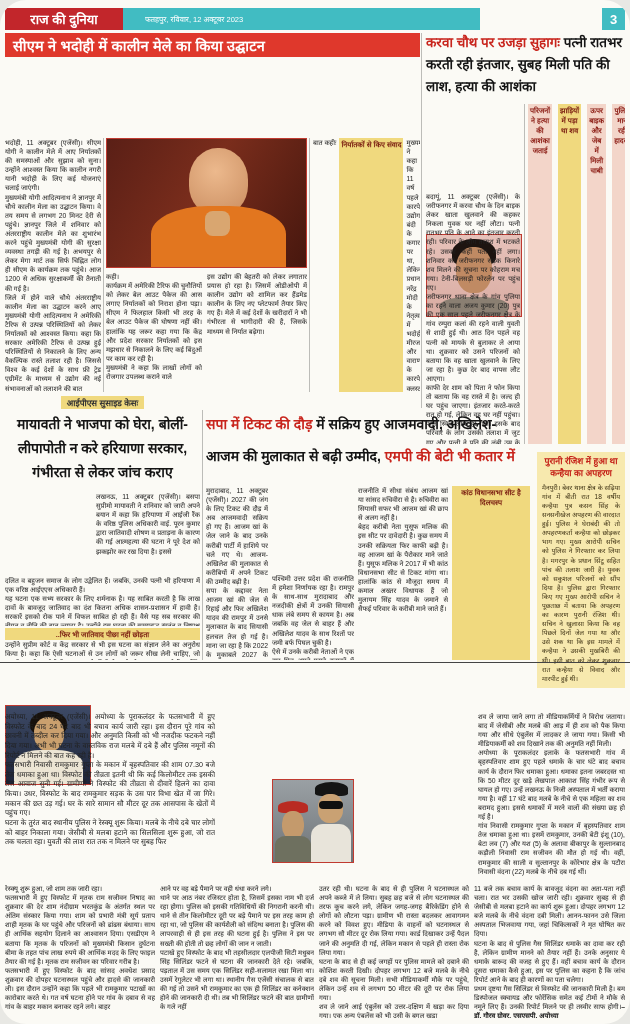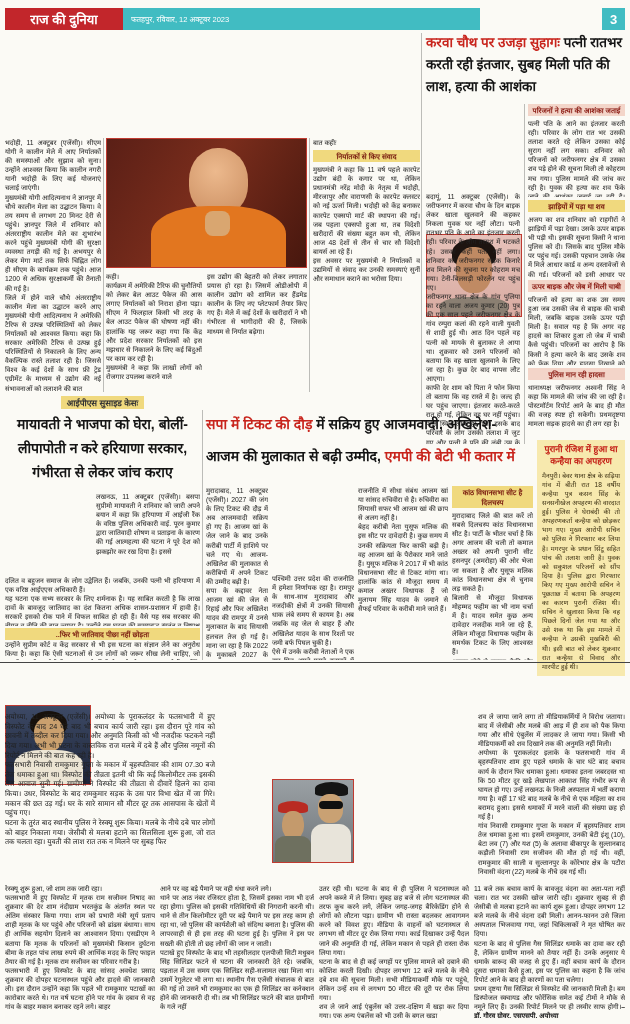--- a/index.html
+++ b/index.html
@@ -2,52 +2,53 @@
 <html><head>
 <meta charset="utf-8">
 <style>
   * { margin:0; padding:0; box-sizing:border-box; }
   html,body { background:#e8e8e4; }
   #page {
     position:relative; width:630px; height:1024px; margin:0 auto;
     background:#fbfaf5; overflow:hidden;
     font-family:"Liberation Sans","DejaVu Sans",sans-serif;
     color:#1d1d1d;
+    border-radius:26px;
   }
   .abs { position:absolute; }
   .body {
     font-size:6.8px; line-height:1.34; text-align:justify;
     white-space:pre-line; overflow:hidden; color:#222;
   }
   .red { color:#c8241c; }
   
   .brandbox { background:#c2262b; color:#fff; font-weight:bold; font-size:13px;
     display:flex; align-items:center; justify-content:center; }
   .tealbar { background:#41bcc2; color:#fff; font-size:7.5px;
-    display:flex; align-items:center; padding-left:8px; }
+    display:flex; align-items:center; padding-left:22px; }
   .regionbox { background:#d8453a; color:#fff; font-weight:bold; font-size:13.5px;
     display:flex; align-items:center; justify-content:center; }
   .pagebox { background:#41bcc2; color:#fff; font-weight:bold; font-size:13px;
     display:flex; align-items:center; justify-content:center; }
   
   .kicker { background:#df382c; color:#fff; font-weight:bold; font-size:14.5px;
     display:flex; align-items:center; padding-left:8px; letter-spacing:.2px; }
   .hl-main { font-size:26px; font-weight:bold; text-align:center; line-height:1.35; color:#141414; }
   .hl-karwa { font-size:13.5px; font-weight:bold; line-height:1.62; color:#141414; text-align:left; }
   .hl-maya { font-size:14px; font-weight:bold; text-align:center; line-height:1.72; color:#141414; }
   .hl-sapa { font-size:14px; font-weight:bold; white-space:nowrap; color:#141414; }
   .hl-blast { font-size:23.5px; font-weight:bold; text-align:center; white-space:nowrap; color:#141414; }
   .subhead-y { background:#f0d97e; color:#7a1d10; font-weight:bold; font-size:7.2px;
     text-align:center; padding:1px 2px; }
   .subhead-p { background:#f3d5c9; color:#8a1a12; font-weight:bold; font-size:7.2px;
     text-align:center; padding:1px 2px; }
   .kicker-maya { display:block; margin:0 auto; width:fit-content; background:#f0d97e;
     color:#333; font-weight:bold; font-size:8.5px; padding:1px 6px; }
   .lead-line { font-size:6.8px; line-height:1.34; color:#222; }
-  .stack { display:flex; flex-direction:column; gap:3px; overflow:hidden; }
+  .stack { display:flex; gap:3px; overflow:hidden; }
   .vrule { background:#bcbcb8; width:1px; }
   .hrule { background:#444; height:1px; }
   
   .ybox { background:#f7e9ae; padding:4px 5px; overflow:hidden; }
   .ybox-title { color:#c42017; font-weight:bold; font-size:8.8px; text-align:center;
     line-height:1.35; margin-bottom:3px; }
   .ybox-text { font-size:6.6px; line-height:1.38; text-align:justify; color:#3a2e10; }
   
   .photo { border:1.5px solid #c03a30; overflow:hidden; position:relative; }
   .ph-el { position:absolute; }
@@ -55,20 +56,21 @@
 </style>
 </head>
 <body>
 
 <div id="page">
 
   <div class="abs brandbox" style="left:5px;top:8px;width:118px;height:22px;">राज की दुनिया</div>
   <div class="abs tealbar" style="left:123px;top:8px;width:357px;height:22px;">फतहपुर, रविवार, 12 अक्टूबर 2023</div>
   <div class="abs pagebox" style="left:602px;top:8px;width:23px;height:22px;">3</div>
 
+  <div class="abs kicker" style="left:5px;top:33px;width:415px;height:24px;">सीएम ने भदोही में कालीन मेले का किया उद्घाटन</div>
 
 
   <div class="abs vrule" style="left:103px;top:138px;height:254px;"></div>
   <div class="abs vrule" style="left:309px;top:138px;height:254px;"></div>
 
   <div class="abs body" style="left:5px;top:138px;width:96px;height:254px;">भदोही, 11 अक्टूबर (एजेंसी)। सीएम योगी ने कालीन मेले में आए निर्यातकों की समस्याओं और सुझाव को सुना। उन्होंने आश्वस्त किया कि कालीन नगरी यानी भदोही के लिए कई योजनाएं चलाई जाएंगी।
 मुख्यमंत्री योगी आदित्यनाथ ने ज्ञानपुर में चौथे कालीन मेला का उद्घाटन किया। वे तय समय से लगभग 20 मिनट देरी से पहुंचे। ज्ञानपुर जिले में शनिवार को अंतरराष्ट्रीय कालीन मेले का शुभारंभ करने पहुंचे मुख्यमंत्री योगी की सुरक्षा व्यवस्था तगड़ी की गई है। अभयपुर से लेकर मेगा मार्ट तक सिर्फ चिह्नित लोग ही सीएम के कार्यक्रम तक पहुंचे। आज 1200 से अधिक सुरक्षाकर्मी की तैनाती की गई है।
 जिले में होने वाले चौथे अंतरराष्ट्रीय कालीन मेला का उद्घाटन करने आए मुख्यमंत्री योगी आदित्यनाथ ने अमेरिकी टैरिफ से उत्पन्न परिस्थितियों को लेकर निर्यातकों को आश्वस्त किया। कहा कि सरकार अमेरिकी टैरिफ से उत्पन्न हुई परिस्थितियों से निकालने के लिए अन्य वैकल्पिक रास्ते तलाश रही है। जिससे विश्व के कई देशों के साथ फ्री ट्रेड एग्रीमेंट के माध्यम से उद्योग की नई संभावनाओं को तलाशने की बात</div>
 
   <div class="abs photo" style="left:106px;top:138px;width:201px;height:130px;background:linear-gradient(120deg,#5a1f16 0%,#7a2d1c 45%,#47170e 100%);">
@@ -156,21 +158,21 @@
   <div class="abs body" style="left:358px;top:486px;width:90px;height:174px;">राजनीति में सीधा संबंध आजम खां या सांसद रुचिवीरा से है। रुचिवीरा का सियासी सफर भी आजम खां की छाप से अलग नहीं है।
 बेहद करीबी नेता युसूफ मलिक की इस सीट पर दावेदारी है। कुछ समय में उनकी सक्रियता फिर काफी बढ़ी है। वह आजम खां के पैरोकार माने जाते हैं। युसूफ मलिक ने 2017 में भी कांठ विधानसभा सीट से टिकट मांगा था। हालांकि कांठ से मौजूदा समय में कमाल अख्तर विधायक हैं जो मुलायम सिंह यादव के जमाने से सैफई परिवार के करीबी माने जाते हैं।</div>
 
   <div class="abs stack" style="left:452px;top:486px;width:81px;height:174px;">
     <div class="subhead-y">कांठ विधानसभा सीट है दिलचस्प</div>
     <div class="body" style="flex:1;">मुरादाबाद जिले की बात करें तो सबसे दिलचस्प कांठ विधानसभा सीट है। पार्टी के भीतर चर्चा है कि अगर आजम की चली तो कमाल अख्तर को अपनी पुरानी सीट हसनपुर (अमरोहा) की ओर भेजा जा सकता है और युसूफ मलिक कांठ विधानसभा क्षेत्र से चुनाव लड़ सकते हैं।
 बिलारी से मौजूदा विधायक मोहम्मद फहीम का भी नाम चर्चा में है। यादव समेत कुछ अन्य दावेदार नजदीक माने जा रहे हैं, लेकिन मौजूदा विधायक फहीम के समर्थक टिकट के लिए आश्वस्त हैं।
 आजम खेमे से महमूद शैफी और कई अन्य नेता भी टिकट की दौड़ में हैं।</div>
   </div>
 
-  <div class="abs ybox" style="left:537px;top:440px;width:88px;height:236px;">
+  <div class="abs ybox" style="left:537px;top:452px;width:88px;height:236px;">
     <div class="ybox-title">पुरानी रंजिश में हुआ था कन्हैया का अपहरण</div>
     <div class="ybox-text">मैनपुरी। बेवर थाना क्षेत्र के सढ़िया गांव में बीती रात 18 वर्षीय कन्हैया पुत्र कसन सिंह के सनसनीखेज अपहरण की वारदात हुई। पुलिस ने घेराबंदी की तो अपहरणकर्ता कन्हैया को छोड़कर भाग गए। मुख्य आरोपी सचिन को पुलिस ने गिरफ्तार कर लिया है। मगरपुर के प्रधान सिंटू सहित पांच की तलाश जारी है। युवक को सकुशल परिजनों को सौंप दिया है। पुलिस द्वारा गिरफ्तार किए गए मुख्य आरोपी सचिन ने पूछताछ में बताया कि अपहरण का कारण पुरानी रंजिश थी। सचिन ने खुलासा किया कि वह पिछले दिनों जेल गया था और उसे शक था कि इस मामले में कन्हैया ने उसकी मुखबिरी की थी। इसी बात को लेकर शुक्रवार रात कन्हैया से विवाद और मारपीट हुई थी।</div>
   </div>
 
   <div class="abs hrule" style="left:0;top:662px;width:630px;"></div>
 
 
   <div class="abs body" style="left:5px;top:712px;width:210px;height:164px;font-size:7.2px;">अयोध्या, 11 अक्टूबर (एजेंसी)। अयोध्या के पूराकलंदर के फतसभारी में हुए विस्फोट के बाद 24 घंटे बाद भी बचाव कार्य जारी रहा। इस दौरान पूरे गांव को छावनी में तब्दील कर दिया गया। और अनुमति किसी को भी नजदीक फटकने नहीं दिया गया। अभी भी घटना के वास्तविक राज मलबे में दबे हैं और पुलिस नमूनों की रिपोर्ट न मिलने की बात कह रही है।
 फतसभारी निवासी रामकुमार गुप्ता के मकान में बृहस्पतिवार की शाम 07.30 बजे तेज धमाका हुआ था। विस्फोट की तीव्रता इतनी थी कि कई किलोमीटर तक इसकी तेज आवाज सुनी गई। ग्रामीणों ने विस्फोट की तीव्रता से दीवारें हिलने का दावा किया। उधर, विस्फोट के बाद रामकुमार सड़क के उस पार विभा खेत में जा गिरे। मकान की छत उड़ गई। घर के सारे सामान सौ मीटर दूर तक आसपास के खेतों में पहुंच गए।
 घटना के तुरंत बाद स्थानीय पुलिस ने रेस्क्यू शुरू किया। मलबे के नीचे दबे चार लोगों को बाहर निकाला गया। जेसीबी से मलबा हटाने का सिलसिला शुरू हुआ, जो रात तक चलता रहा। युवती की लाश रात तक न मिलने पर सुबह फिर</div>

